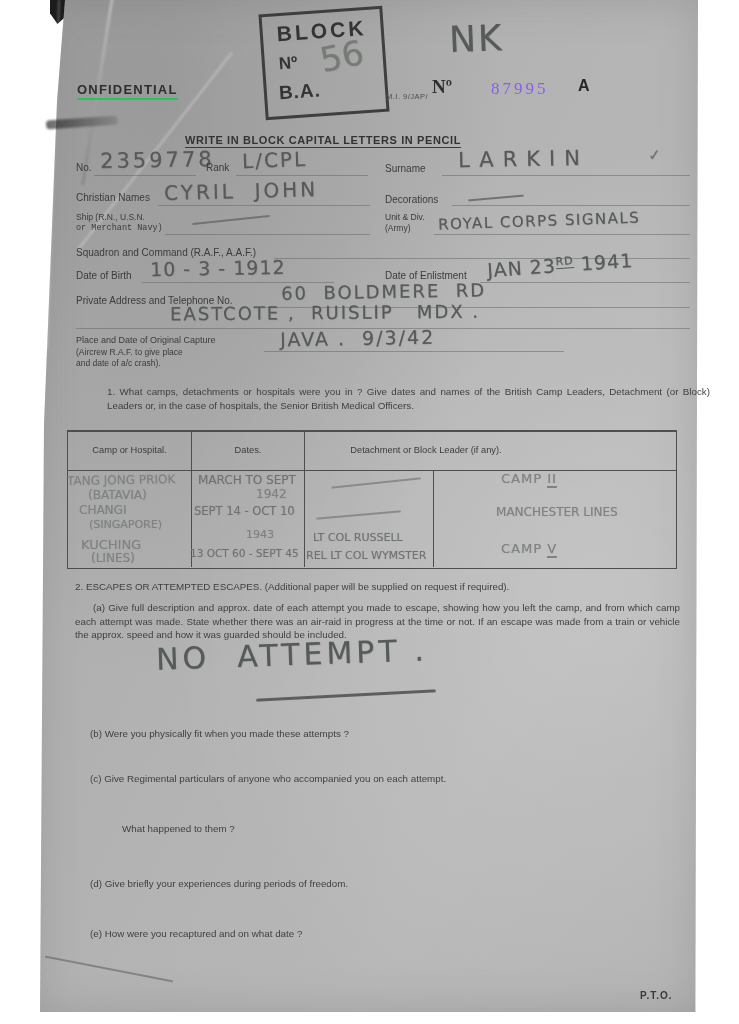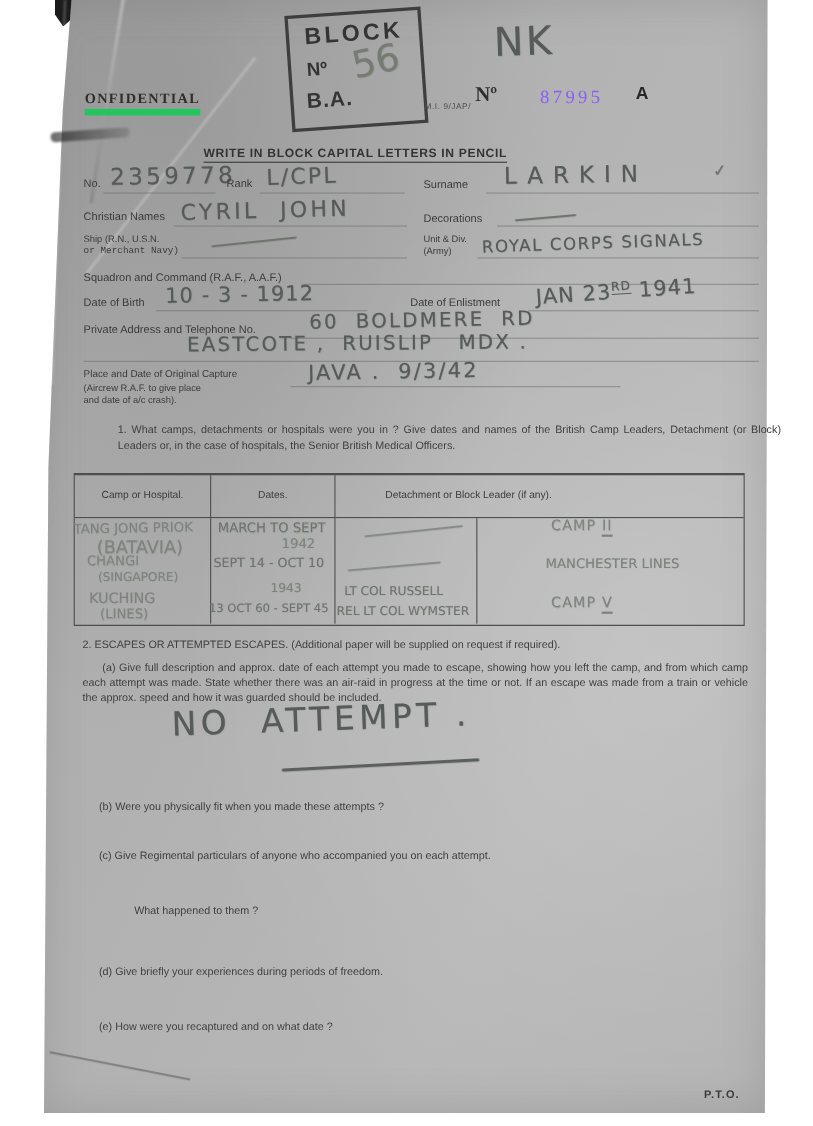--- a/index.html
+++ b/index.html
@@ -42,21 +42,21 @@
   .rule{position:absolute;height:1px;background:rgba(95,100,100,0.5);}
 
   
   .hw{position:absolute;font-family:"DejaVu Sans",sans-serif;color:#565b59;white-space:nowrap;
       text-shadow:0.4px 0.4px 0.7px rgba(80,85,82,0.55);}
   .hw.light{color:#7e837f;text-shadow:0.3px 0.3px 0.8px rgba(120,125,120,0.5);}
   .dash{position:absolute;height:2px;background:#6f746f;border-radius:2px;filter:blur(0.4px);}
 
   
   .confidential{position:absolute;left:77px;top:82px;font-size:13px;font-weight:bold;letter-spacing:1.2px;
-      color:#2e2e2e;border-bottom:6px solid #22c55e;padding-bottom:1px;font-family:Liberation Serif, serif;}
+      color:#2e2e2e;border-bottom:2px solid #22c55e;padding-bottom:1px;}
   .stamp{position:absolute;left:262px;top:10px;width:118px;height:100px;border:3px solid rgba(45,45,45,0.85);
       transform:rotate(-4deg);color:#343434;}
   .stamp .s1{position:absolute;left:14px;top:6px;font-size:21px;font-weight:bold;letter-spacing:3px;}
   .stamp .s2{position:absolute;left:14px;top:38px;font-size:17px;font-weight:bold;}
   .stamp .s3{position:absolute;left:12px;top:66px;font-size:19px;font-weight:bold;letter-spacing:1px;}
   .stamp-num{position:absolute;left:320px;top:36px;font-size:34px;transform:rotate(-12deg);color:#767b74;
       font-family:"DejaVu Sans",sans-serif;text-shadow:0.5px 0.5px 1px rgba(110,115,110,0.5);}
   .initials{position:absolute;left:449px;top:18px;font-size:36px;letter-spacing:2px;transform:rotate(-2deg);}
   .mi9{position:absolute;left:386px;top:92px;font-size:7.5px;color:#4c4c4c;letter-spacing:0.5px;}
   .no-sym{position:absolute;left:432px;top:76px;font-size:19px;font-weight:bold;font-family:"Liberation Serif",serif;color:#2f2f2f;}
@@ -136,21 +136,21 @@
     <div class="lbl sm" style="left:385px;top:223px;">(Army)</div>
     <div class="hw" style="left:438px;top:212px;font-size:15px;letter-spacing:1.5px;transform:rotate(-2deg);">ROYAL CORPS SIGNALS</div>
     <div class="rule" style="left:434px;top:234px;width:256px;"></div>
 
     <div class="lbl" style="left:76px;top:247px;">Squadron and Command (R.A.F., A.A.F.)</div>
     <div class="rule" style="left:274px;top:258px;width:416px;"></div>
 
     <div class="lbl" style="left:76px;top:270px;">Date of Birth</div>
     <div class="hw" style="left:150px;top:257px;font-size:19px;letter-spacing:1px;transform:rotate(-1deg);">10 - 3 - 1912</div>
     <div class="rule" style="left:142px;top:282px;width:192px;"></div>
-    <div class="lbl" style="left:373px;top:270px;text-align:center;">Date of Enlistment</div>
+    <div class="lbl" style="left:385px;top:270px;text-align:center;">Date of Enlistment</div>
     <div class="hw" style="left:487px;top:254px;font-size:19px;letter-spacing:1px;transform:rotate(-4deg);"><span>JAN 23</span><sup style="font-size:11px;border-bottom:1.5px solid currentColor;">RD</sup><span> 1941</span></div>
     <div class="rule" style="left:480px;top:282px;width:210px;"></div>
 
     <div class="lbl" style="left:76px;top:295px;">Private Address and Telephone No.</div>
     <div class="hw" style="left:281px;top:281px;font-size:18px;letter-spacing:2px;white-space:pre;transform:rotate(-1deg);">60  BOLDMERE  RD</div>
     <div class="rule" style="left:264px;top:307px;width:426px;"></div>
     <div class="hw" style="left:170px;top:302px;font-size:18px;letter-spacing:2px;white-space:pre;transform:rotate(-0.5deg);">EASTCOTE ,  RUISLIP   MDX .</div>
     <div class="rule" style="left:76px;top:328px;width:614px;"></div>
 
     <div class="lbl sm" style="left:76px;top:335px;font-size:9px;">Place and Date of Original Capture</div>
@@ -166,21 +166,21 @@
         <div class="th" style="width:123px;">Camp or Hospital.</div>
         <div class="th" style="width:113px;">Dates.</div>
         <div class="th" style="width:243px;">Detachment or Block Leader (if any).</div>
       </div>
       <div class="tbody">
         <div class="vline" style="left:123px;"></div>
         <div class="vline" style="left:236px;"></div>
         <div class="vline" style="left:365px;"></div>
 
         <div class="hw light" style="left:-1px;top:2px;font-size:12px;transform:rotate(-1deg);">TANG JONG PRIOK</div>
-        <div class="hw light" style="left:20px;top:17px;font-size:16px;">(BATAVIA)</div>
+        <div class="hw light" style="left:20px;top:17px;font-size:12px;">(BATAVIA)</div>
         <div class="hw light" style="left:130px;top:2px;font-size:12px;color:#6e736f;">MARCH TO SEPT</div>
         <div class="hw light" style="left:188px;top:16px;font-size:12px;">1942</div>
         <div class="dash" style="left:263px;top:11px;width:90px;transform:rotate(-6deg);background:#878c88;"></div>
         <div class="hw light" style="left:433px;top:0px;font-size:13px;letter-spacing:1px;"><span>CAMP </span><span class="num-ul">II</span></div>
 
         <div class="hw light" style="left:11px;top:32px;font-size:12px;">CHANGI</div>
         <div class="hw light" style="left:21px;top:47px;font-size:11px;">(SINGAPORE)</div>
         <div class="hw light" style="left:126px;top:33px;font-size:11.5px;color:#6e736f;">SEPT 14 - OCT 10</div>
         <div class="hw light" style="left:178px;top:57px;font-size:11px;">1943</div>
         <div class="dash" style="left:248px;top:43px;width:85px;transform:rotate(-5deg);background:#878c88;"></div>

